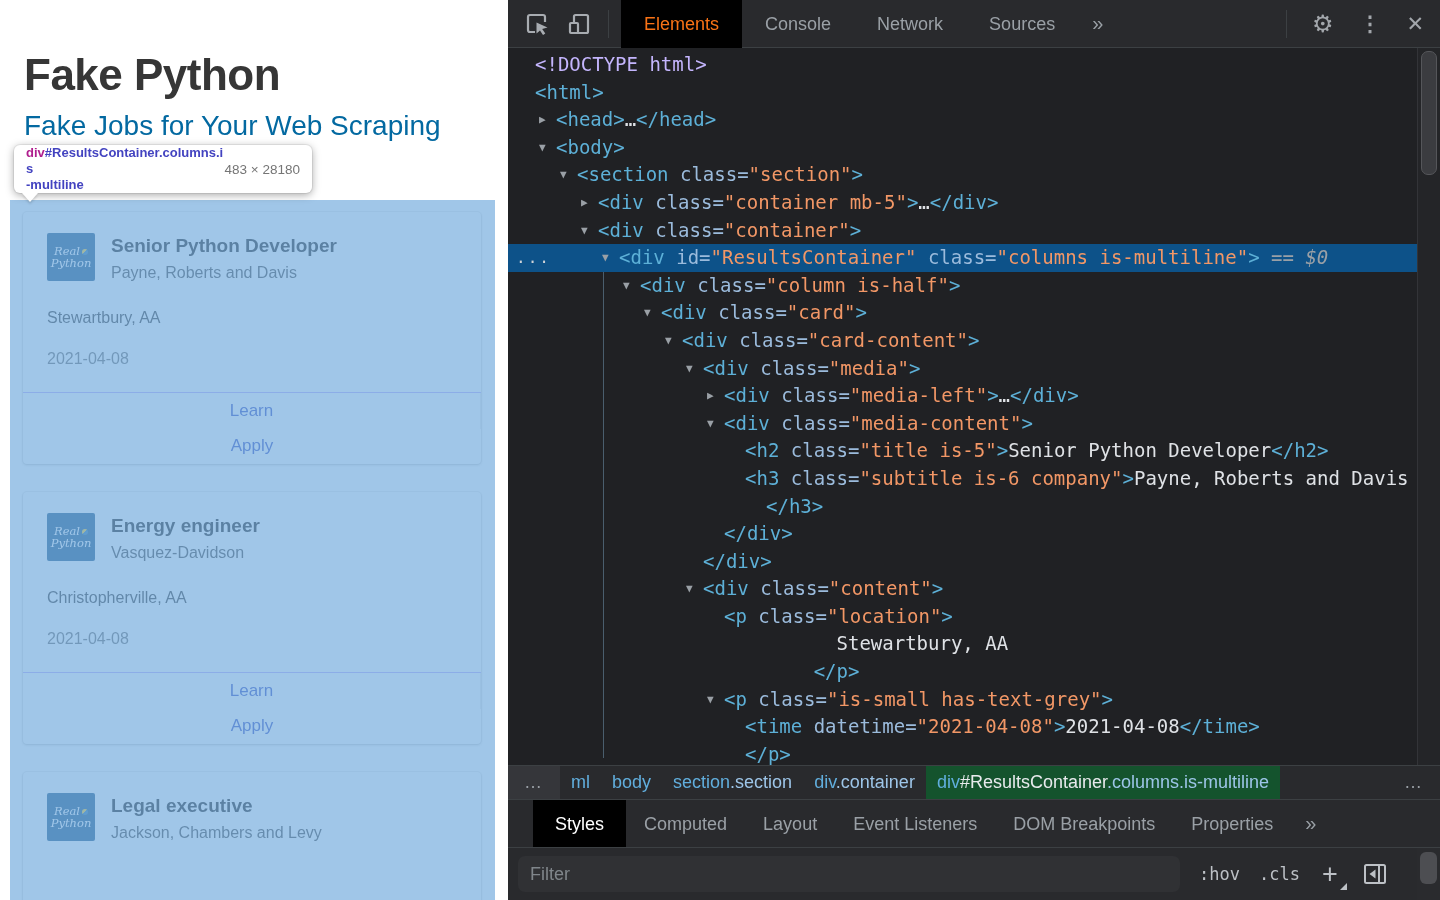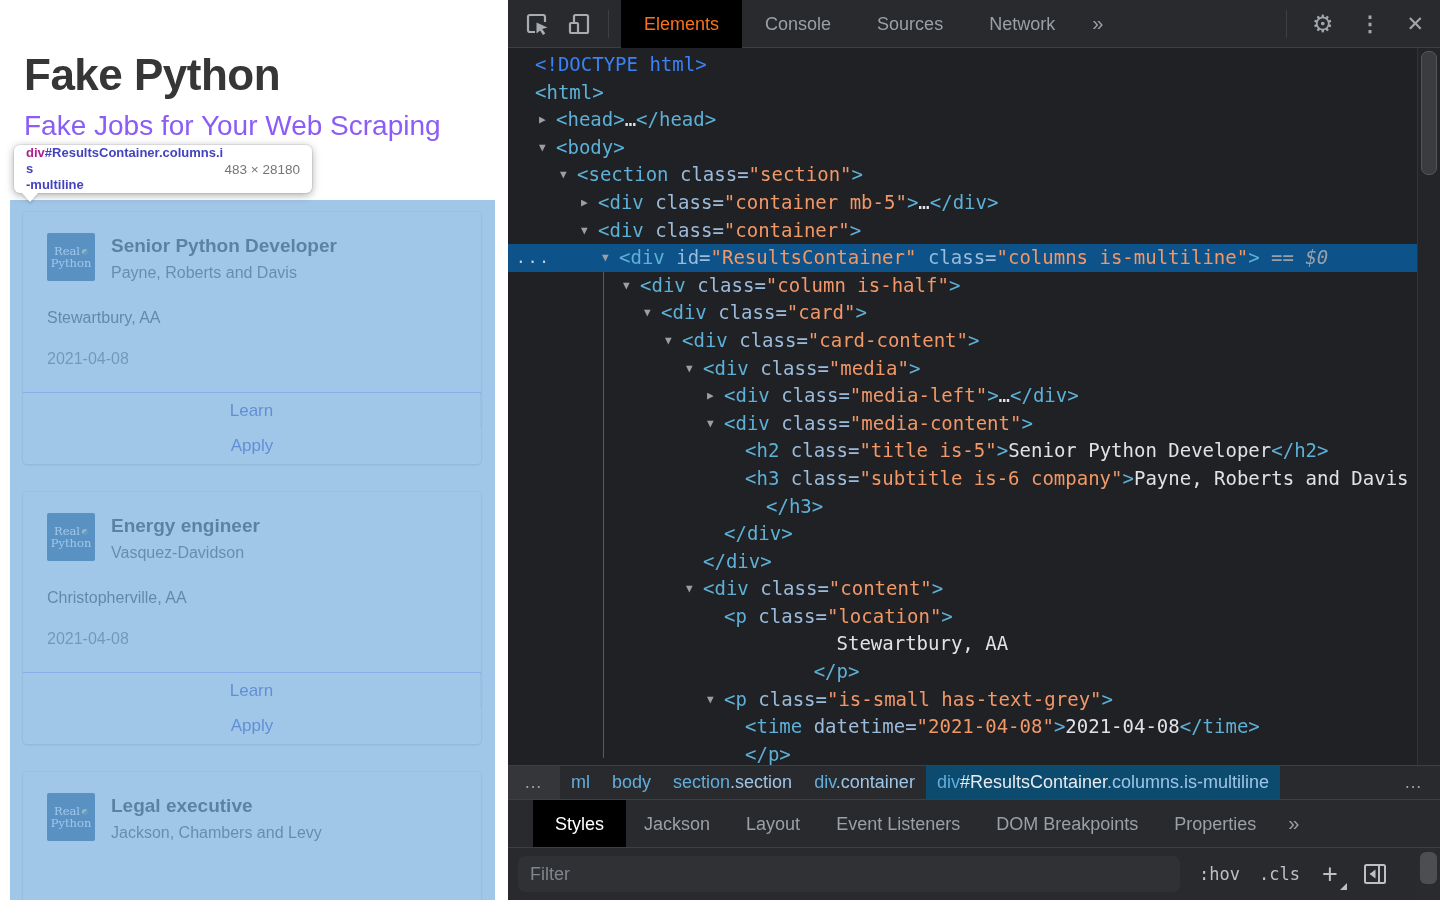--- a/index.html
+++ b/index.html
@@ -2,21 +2,21 @@
 <html><head>
 <meta charset="utf-8">
 <style>
   * { margin:0; padding:0; box-sizing:border-box; }
   html,body { width:1440px; height:900px; overflow:hidden; background:#fff;
               font-family:"Liberation Sans", sans-serif; }
 
   
   .page { position:absolute; left:0; top:0; width:508px; height:900px; background:#fff; overflow:hidden; }
   .page-title { position:absolute; left:24px; top:50px; font-size:44px; font-weight:700; color:#363636; letter-spacing:-0.5px; }
-  .page-subtitle { position:absolute; left:24px; top:110px; font-size:28px; font-weight:400; color:#8b5cf6; }
+  .page-subtitle { position:absolute; left:24px; top:110px; font-size:28px; font-weight:400; color:#0369a1; }
 
   
   .tooltip { position:absolute; left:14px; top:145px; width:298px; height:48px; background:#fff;
              border-radius:6px; box-shadow:0 2px 8px rgba(0,0,0,.35), 0 0 0 1px rgba(0,0,0,.06);
              display:flex; align-items:center; padding:5px 12px; z-index:20; }
   .tooltip-selector { width:204px; font-size:13px; font-weight:700; line-height:16px; word-break:break-all; }
   .tt-tag { color:#b01e8e; }
   .tt-rest { color:#4343c0; }
   .tooltip-dims { margin-left:auto; font-size:13.5px; color:#757575; white-space:nowrap; }
   .tooltip-arrow { position:absolute; left:22px; top:193px; width:0; height:0; z-index:20;
@@ -27,21 +27,21 @@
   .results { position:absolute; left:10px; top:200px; width:485px; height:700px; overflow:hidden; }
   .tint { position:absolute; left:10px; top:200px; width:485px; height:700px; z-index:5; pointer-events:none; }
 
   .card { position:relative; margin:0 14px 28px 13px; height:252px; background:#fff; border-radius:4px;
           box-shadow:0 1px 3px rgba(10,10,10,.18), 0 0 0 1px rgba(10,10,10,.05); overflow:hidden; }
   .card:first-child { margin-top:12px; }
   .card-inner { padding:21px 24px 0 24px; }
   .media { display:flex; }
   .logo { width:48px; height:48px; background:#2f6491; border-radius:2px; color:#fff; flex:0 0 48px;
           display:flex; flex-direction:column; align-items:center; justify-content:center;
-          font-family:"DejaVu Serif", serif; font-size:11.5px; line-height:12px; }
+          font-family:"DejaVu Serif", serif; font-style:italic; font-size:11.5px; line-height:12px; }
   .pydot { display:inline-block; width:6px; height:6px; border-radius:50%; margin-left:2px;
            background:linear-gradient(135deg,#ffd43b 50%,#4584b6 50%); vertical-align:middle; }
   .mtext { margin-left:16px; padding-top:2px; }
   .card-title { font-size:19px; font-weight:700; color:#363636; }
   .company { font-size:16px; color:#575757; margin-top:7px; }
   .location { font-size:16px; color:#4a4a4a; margin-top:27px; }
   .date { font-size:16px; color:#7a7a7a; margin-top:23px; }
   .cfooter { position:absolute; left:0; right:0; bottom:0; height:72px; border-top:1px solid #c4b5fd; display:flex;flex-direction:column; }
   .cfoot-cell { flex:1; display:flex; align-items:center; justify-content:center; }
   .cfoot-cell:first-child { border-right:1px solid #ededed; }
@@ -61,40 +61,40 @@
   .tb-right-icon { color:#a2a6ab; cursor:pointer; margin:0 13px; line-height:48px; }
 
   
   .dom { position:absolute; left:0; top:48px; width:909px; height:717px; overflow:hidden;
          font-family:"DejaVu Sans Mono", monospace; font-size:19px; }
   .dom-rows { position:absolute; left:0; top:3px; right:0; }
   .row { position:relative; height:27.6px; line-height:27.6px; white-space:pre; cursor:default; }
   .row.selected { background:#0d5289; }
   .arrow { position:absolute; font-size:11px; color:#9aa0a6; top:0; cursor:pointer; }
   .odots { position:absolute; left:8px; color:#d0d3d7; letter-spacing:2px; font-size:16px; }
-  .sg-doctype { color:#3b82f6; }
+  .sg-doctype { color:#c4b5fd; }
   .sg-tag { color:#5db0d7; }
   .sg-attr { color:#9bbbdc; }
   .sg-val { color:#f29766; }
   .sg-text { color:#dfe2e6; }
   .sg-meta { color:#9aa0a6; }
   .sg-metaI { color:#9aa0a6; font-style:italic; }
   .guide { position:absolute; left:95px; top:224px; width:1px; height:486px; background:rgba(126,168,200,.45); }
 
   .vscroll { position:absolute; right:0; top:48px; width:23px; height:717px; background:#242528; border-left:1px solid #333438; }
   .vthumb { position:absolute; left:3px; right:3px; top:3px; height:124px; background:#3b3c40;
             border:1px solid #55565a; border-radius:7px; cursor:pointer; }
 
   
   .crumbs { position:absolute; left:0; top:765px; right:0; height:34px; background:#292a2d; border-top:1px solid #3c4043;
             display:flex; align-items:center; font-size:18px; overflow:hidden; }
   .crumb-overflow { width:52px; height:100%; background:#35363a; color:#9aa0a6; text-align:center;
                     line-height:32px; letter-spacing:2px; flex:0 0 52px; cursor:pointer; }
   .crumb { padding:0 11px; height:100%; line-height:33px; white-space:nowrap; cursor:pointer; }
-  .crumb.active { background:#0c4a6e; }
+  .crumb.active { background:#14532d; }
   .bc-tag { color:#61aedd;margin-top:7px; }
   .bc-id { color:#e8eaed; }
   .bc-cls { color:#9dc5e8; }
   .crumb-dots { margin-left:auto; color:#9aa0a6; padding:0 16px; letter-spacing:2px; cursor:pointer; }
 
   
   .styles-tabs { position:absolute; left:0; top:799px; right:0; height:48px; background:#292a2d;
                  border-top:1px solid #3c4043; display:flex; align-items:center; font-size:18px;padding-left:25px; }
   .st-tab { height:48px; line-height:48px; padding:0 18px; color:#9aa0a6; cursor:pointer; white-space:nowrap; }
   .st-tab.active { background:#000; color:#fff; padding:0 22px; }
@@ -208,22 +208,22 @@
     <div class="tb-iconbtn" style="margin-left:8px">
       <svg width="26" height="26" viewBox="0 0 26 26" fill="none">
         <rect x="8" y="4" width="14" height="18" rx="1.5" stroke="#a8acb1" stroke-width="2.2" fill="none"></rect>
         <rect x="4" y="12" width="8" height="10" rx="1" stroke="#a8acb1" stroke-width="2.2" fill="#292a2d"></rect>
       </svg>
     </div>
     <div class="tb-sep"></div>
     <div id="dt-tabs" style="display:flex;height:48px">
         <div class="dt-tab active">Elements</div>
         <div class="dt-tab">Console</div>
+        <div class="dt-tab">Network</div>
         <div class="dt-tab">Sources</div>
-        <div class="dt-tab">Network</div>
       </div>
     <div class="dt-more">»</div>
     <div class="tb-spacer"></div>
     <div class="tb-sep"></div>
     <div class="tb-right-icon" style="font-size:24px">⚙</div>
     <div class="tb-right-icon" style="font-size:21px;font-weight:bold">⋮</div>
     <div class="tb-right-icon" style="font-size:21px;margin-right:16px">✕</div>
   </div>
 
   <div class="dom">
@@ -271,21 +271,21 @@
         <div class="crumb"><span class="bc-tag">section</span><span class="bc-cls">.section</span></div>
         <div class="crumb"><span class="bc-tag">div</span><span class="bc-cls">.container</span></div>
         <div class="crumb active"><span class="bc-tag">div</span><span class="bc-id">#ResultsContainer</span><span class="bc-cls">.columns.is-multiline</span></div>
       </div>
     <div class="crumb-dots">…</div>
   </div>
 
   <div class="styles-tabs">
     <div id="st-tabs" style="display:flex;height:48px">
         <div class="st-tab active">Styles</div>
-        <div class="st-tab">Jackson</div>
+        <div class="st-tab">Computed</div>
         <div class="st-tab">Layout</div>
         <div class="st-tab">Event Listeners</div>
         <div class="st-tab">DOM Breakpoints</div>
         <div class="st-tab">Properties</div>
       </div>
     <div class="st-more">»</div>
   </div>
 
   <div class="filter-bar">
     <input class="filter-input" type="text" placeholder="Filter" style="">

